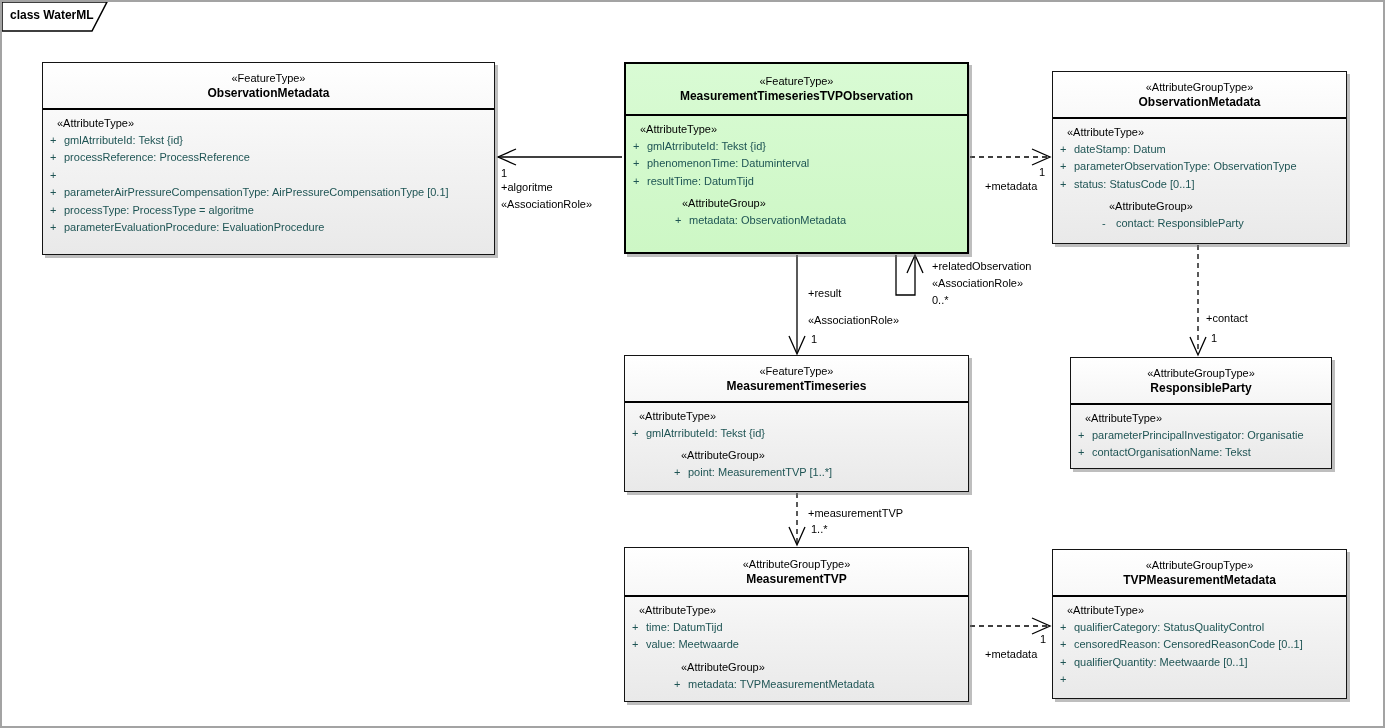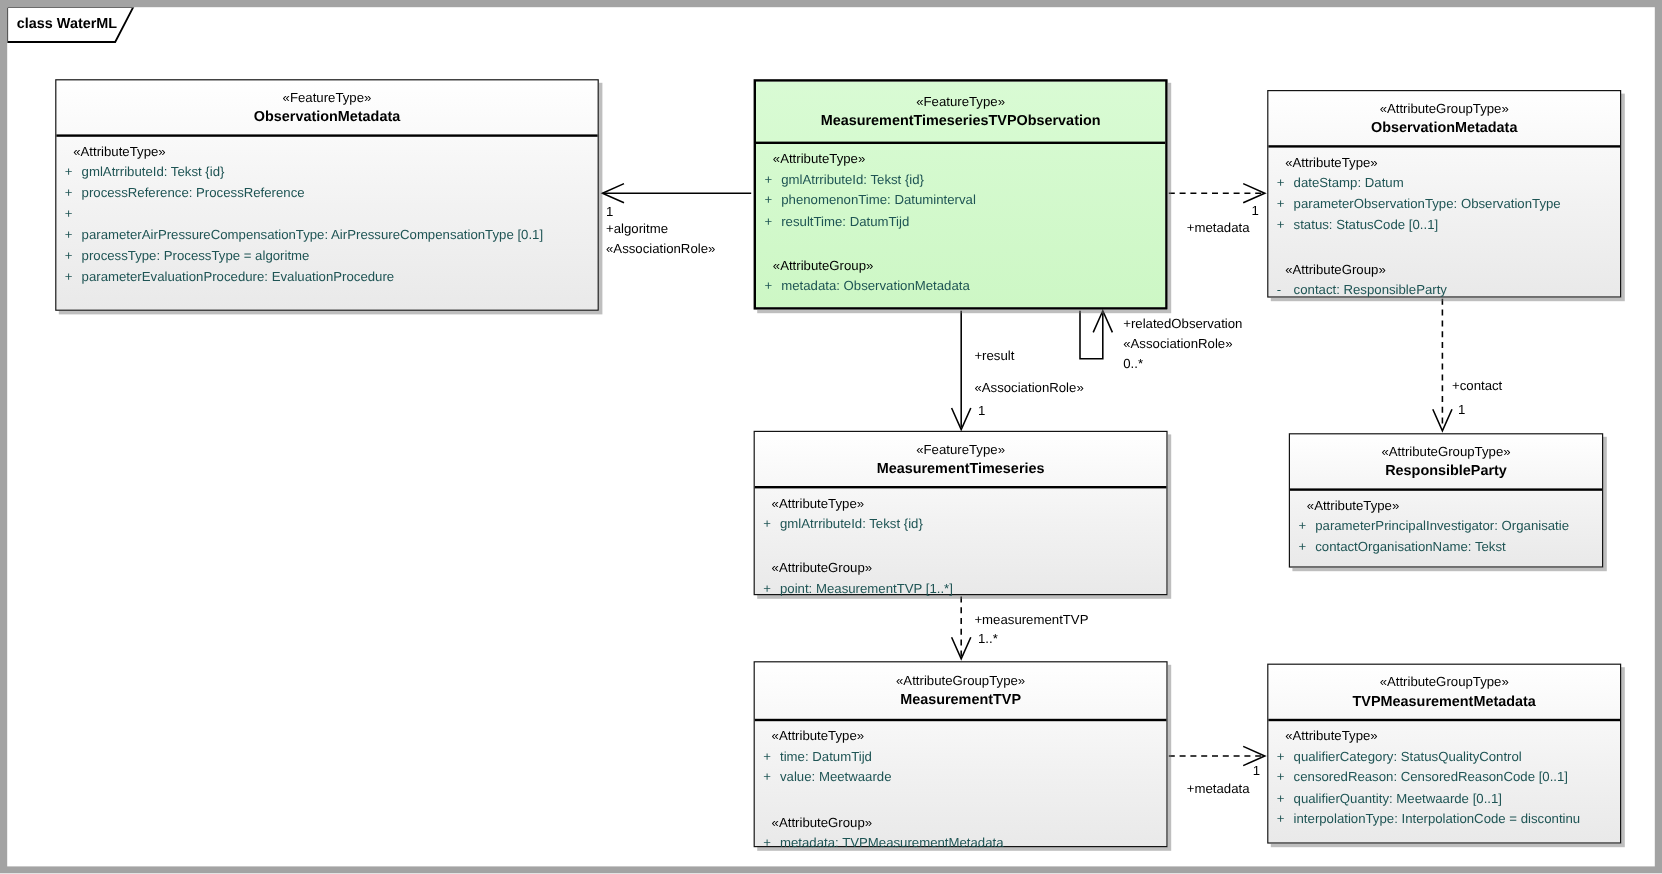--- a/index.html
+++ b/index.html
@@ -1,18 +1,18 @@
 <!DOCTYPE html>
 <html><head>
 <meta charset="utf-8">
 <style>
   html,body { margin:0; padding:0; background:#ffffff; }
   .canvas {
     position:relative; width:1385px; height:728px; background:#ffffff;
-    border:6px solid #a3a3a3; box-sizing:border-box;
+    border:2px solid #a3a3a3; box-sizing:border-box;
     font-family:"Liberation Sans", sans-serif; overflow:hidden;
   }
   .overlay { position:absolute; left:0; top:0; width:1385px; height:728px; pointer-events:none; }
 
   
   .frame-tab-label {
     position:absolute; left:8px; top:6px; font-size:12px; font-weight:bold; color:#000;
   }
 
   
@@ -26,21 +26,21 @@
     background:linear-gradient(180deg,#d9fbd4 0%,#cdf7c5 100%);
     border:2px solid #000;
   }
   .box-header {
     display:flex; flex-direction:column; justify-content:center; align-items:center;
     box-sizing:border-box;
   }
   .stereotype { font-size:11px; color:#000; line-height:14px; }
   .class-name { font-size:12px; font-weight:bold; color:#000; line-height:15px; margin-top:1px; }
   .box-body { border-top:2px solid #000; padding-top:3px; box-sizing:border-box; }
-  .section + .section { margin-top:21px; }
+  .section + .section { margin-top:6px;padding-left:42px; }
   .section-header { font-size:11px; color:#000; margin:3px 0 2px 14px; line-height:14px; }
   .attr-row { display:flex; font-size:11px; color:#1e5454; line-height:17.4px; white-space:nowrap; overflow:hidden; }
   .attr-vis { flex:0 0 14px; padding-left:7px; }
   .attr-text { }
 
   
   .conn-label { position:absolute; font-size:11px; color:#000; white-space:nowrap; line-height:13px; }
 </style>
 </head>
 <body>
@@ -273,21 +273,20 @@
         <div class="attr-row">
             <span class="attr-vis">+</span>
             <span class="attr-text">censoredReason: CensoredReasonCode [0..1]</span>
           </div>
         <div class="attr-row">
             <span class="attr-vis">+</span>
             <span class="attr-text">qualifierQuantity: Meetwaarde [0..1]</span>
           </div>
         <div class="attr-row">
             <span class="attr-vis">+</span>
-            <span class="attr-text">interpolationType: InterpolationCode = discontinu</span>
           </div>
       </div>
     </div>
   </div>
 
   <div class="conn-label" style="left:499px; top:165px;">1</div>
   <div class="conn-label" style="left:499px; top:179px;">+algoritme</div>
   <div class="conn-label" style="left:499px; top:196px;">«AssociationRole»</div>
 
   <div class="conn-label" style="left:1037px; top:164px;">1</div>

